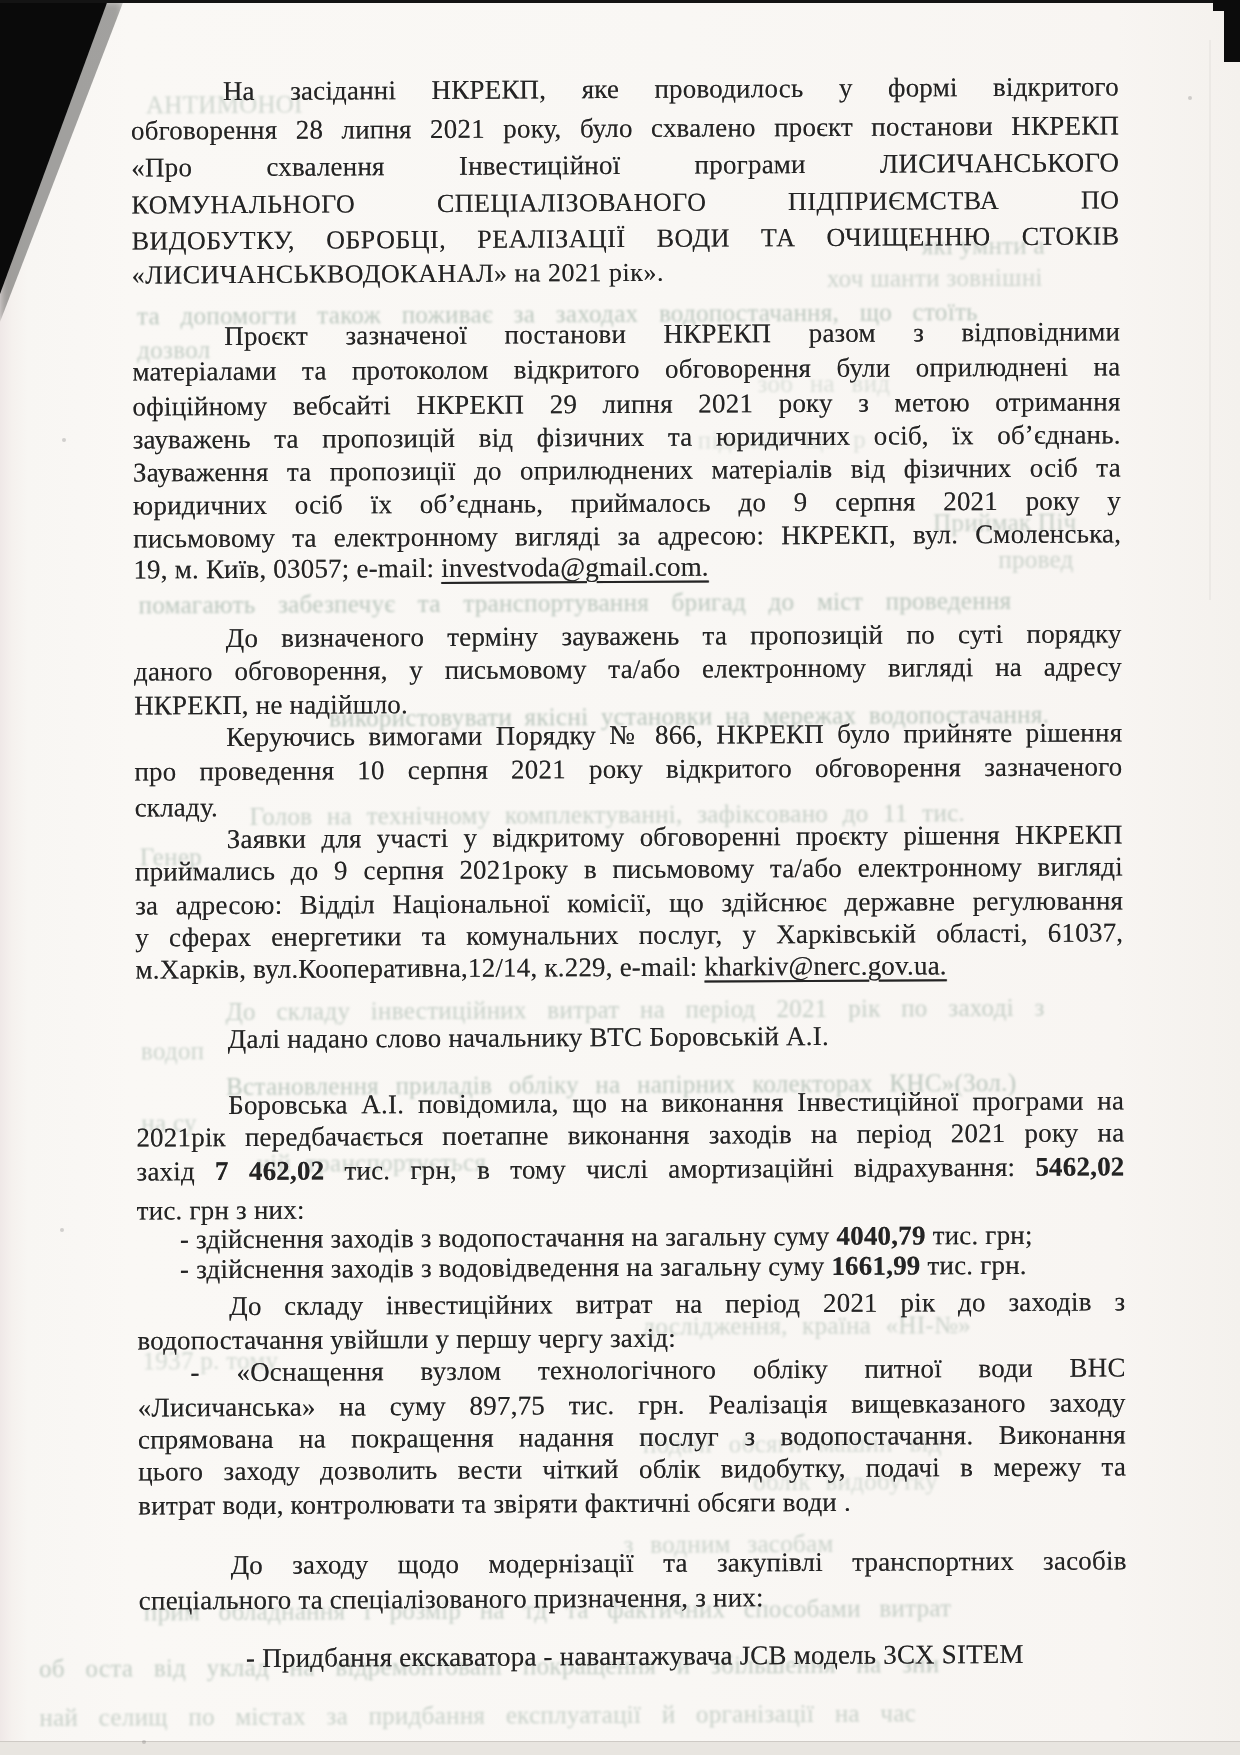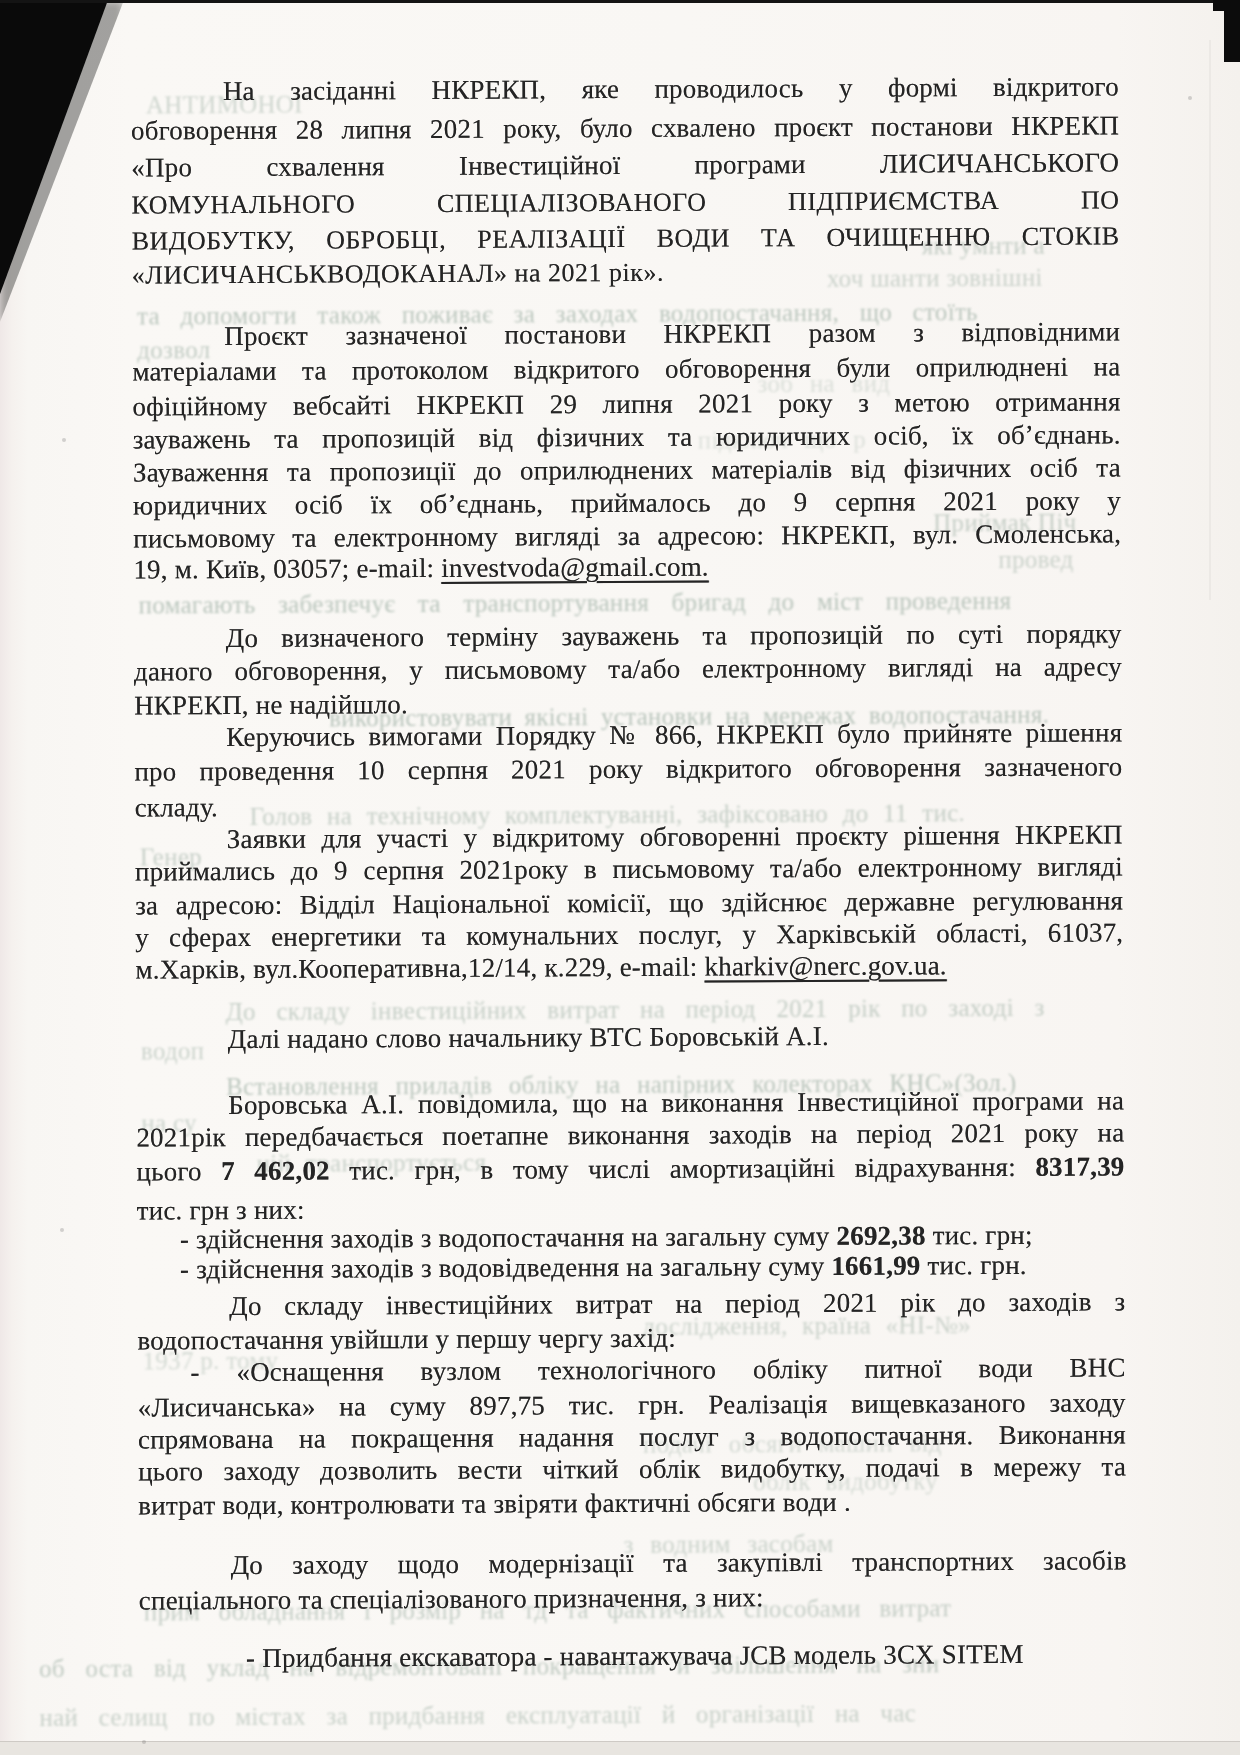--- a/index.html
+++ b/index.html
@@ -90,23 +90,23 @@
         <div class="l j" style="top: 753px;"><span>про проведення 10 серпня 2021 року відкритого обговорення зазначеного</span></div>
         <div class="l" style="top: 789px;"><span>складу.</span></div>
         <div class="l j ind" style="top: 821px;"><span>Заявки для участі у відкритому обговоренні проєкту рішення НКРЕКП</span></div>
         <div class="l j" style="top: 853px;"><span>приймались до 9 серпня 2021року в письмовому та/або електронному вигляді</span></div>
         <div class="l j" style="top: 887px;"><span>за адресою: Відділ Національної комісії, що здійснює державне регулювання</span></div>
         <div class="l j" style="top: 919px;"><span>у сферах енергетики та комунальних послуг, у Харківській області, 61037,</span></div>
         <div class="l" style="top: 951px;"><span>м.Харків, вул.Кооперативна,12/14, к.229, e-mail: </span><span class="u">kharkiv@nerc.gov.ua.</span></div>
         <div class="l ind" style="top: 1021px;"><span>Далі надано слово начальнику ВТС Боровській А.І.</span></div>
         <div class="l j ind" style="top: 1087px;"><span>Боровська А.І. повідомила, що на виконання  Інвестиційної програми на</span></div>
         <div class="l j" style="top: 1119px;"><span>2021рік  передбачається поетапне виконання заходів на період  2021 року  на</span></div>
-        <div class="l j" style="top: 1153px;"><span>цього    </span><span class="b">7 462,02</span><span> тис. грн, в тому числі амортизаційні відрахування:  </span><span class="b">8317,39</span></div>
+        <div class="l j" style="top: 1153px;"><span>захід    </span><span class="b">7 462,02</span><span> тис. грн, в тому числі амортизаційні відрахування:  </span><span class="b">5462,02</span></div>
         <div class="l" style="top: 1192px;"><span>тис. грн з них:</span></div>
-        <div class="l" style="top: 1221px; left: 178px; width: 945px;"><span>- здійснення заходів з водопостачання на загальну суму  </span><span class="b">2692,38</span><span> тис. грн;</span></div>
+        <div class="l" style="top: 1221px; left: 178px; width: 945px;"><span>- здійснення заходів з водопостачання на загальну суму  </span><span class="b">4040,79</span><span> тис. грн;</span></div>
         <div class="l" style="top: 1251px; left: 178px; width: 945px;"><span>- здійснення заходів з водовідведення на загальну суму </span><span class="b">1661,99</span><span> тис. грн.</span></div>
         <div class="l j ind" style="top: 1288px;"><span>До складу інвестиційних витрат на період 2021 рік до заходів з</span></div>
         <div class="l" style="top: 1322px;"><span>водопостачання увійшли у першу чергу захід:</span></div>
         <div class="l j" style="top: 1354px; left: 188px; width: 935px;"><span>- «Оснащення вузлом технологічного обліку питної води ВНС</span></div>
         <div class="l j" style="top: 1389px;"><span>«Лисичанська» на суму 897,75 тис. грн. Реалізація вищевказаного заходу</span></div>
         <div class="l j" style="top: 1421px;"><span>спрямована на покращення надання послуг з водопостачання. Виконання</span></div>
         <div class="l j" style="top: 1453px;"><span>цього заходу дозволить вести чіткий облік видобутку, подачі в мережу та</span></div>
         <div class="l" style="top: 1487px;"><span>витрат води, контролювати та звіряти фактичні обсяги води .</span></div>
         <div class="l j ind" style="top: 1547px;"><span>До заходу щодо модернізації та закупівлі транспортних засобів</span></div>
         <div class="l" style="top: 1582px;"><span>спеціального та спеціалізованого призначення, з них:</span></div>

